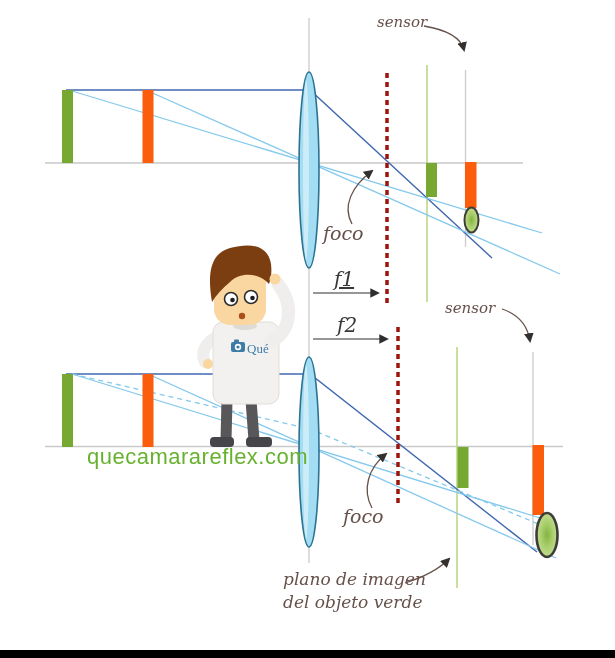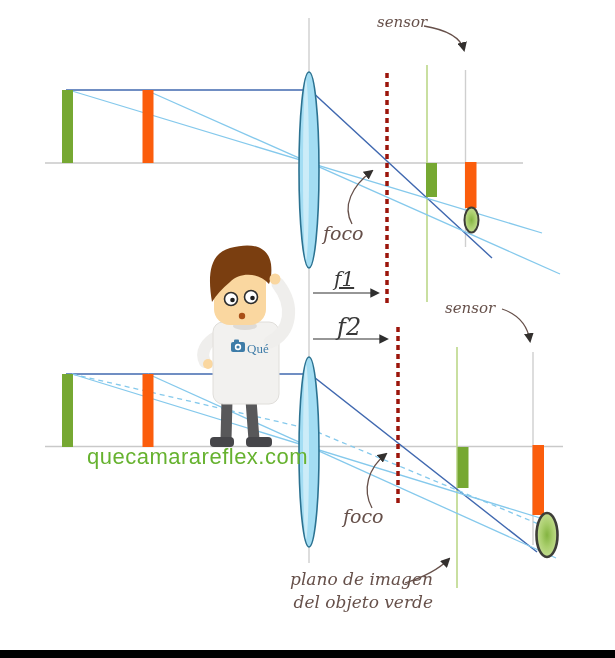--- a/index.html
+++ b/index.html
@@ -9,27 +9,27 @@
     --focal_dash_red:#9C150B; --image_plane_green:#BCD789;
     --axis_gray:#C9C9C9; --guide_gray:#CFCFCF;
     --annotation_brown:#66504A; --arrow_dark:#33302E;
     --f_label_dark:#383838; --watermark_green:#66B22F;
     --blur_stroke:#3E3E38; --bottom_bar_black:#000000; --logo_blue:#3E7CA8;
   }
   html,body{margin:0;padding:0;background:#fff;}
   .stage{position:relative;width:615px;height:658px;background:#fff;overflow:hidden;
          font-family:"Liberation Sans",sans-serif;}
   .stage svg{position:absolute;left:0;top:0;}
-  .lbl{position:absolute;white-space:nowrap;pointer-events:none;text-align:right;}
+  .lbl{position:absolute;white-space:nowrap;pointer-events:none;}
   .hand{font-family:"DejaVu Serif",serif;font-style:italic;color:var(--annotation_brown);}
   .flabel{font-family:"DejaVu Serif",serif;font-style:italic;color:var(--f_label_dark);}
   #lbl-sensor-top{left:377px;top:13px;font-size:15px;}
   #lbl-foco-top{left:323px;top:222px;font-size:19px;}
   #lbl-f1{left:334px;top:267px;font-size:20px;text-decoration:underline;}
-  #lbl-f2{left:337px;top:313px;font-size:24px;}
+  #lbl-f2{left:337px;top:313px;font-size:20px;}
   #lbl-sensor-bottom{left:445px;top:299px;font-size:15px;}
   #lbl-foco-bottom{left:343px;top:505px;font-size:19px;}
   #lbl-plano{left:283px;top:568px;font-size:17px;line-height:23px;white-space:normal;width:150px;}
   #watermark{left:87px;top:444px;font-size:22px;letter-spacing:.5px;color:var(--watermark_green);
              font-family:"Liberation Sans",sans-serif;}
   .ray-light{stroke:var(--ray_light_blue);stroke-width:1.3;fill:none;}
   .ray-dark{stroke:var(--ray_dark_blue);stroke-width:1.4;fill:none;}
   .axis{stroke:var(--axis_gray);stroke-width:1.4;}
   .guide{stroke:var(--guide_gray);stroke-width:1.4;}
   .focal{stroke:var(--focal_dash_red);stroke-width:3.5;stroke-dasharray:5 4;}

